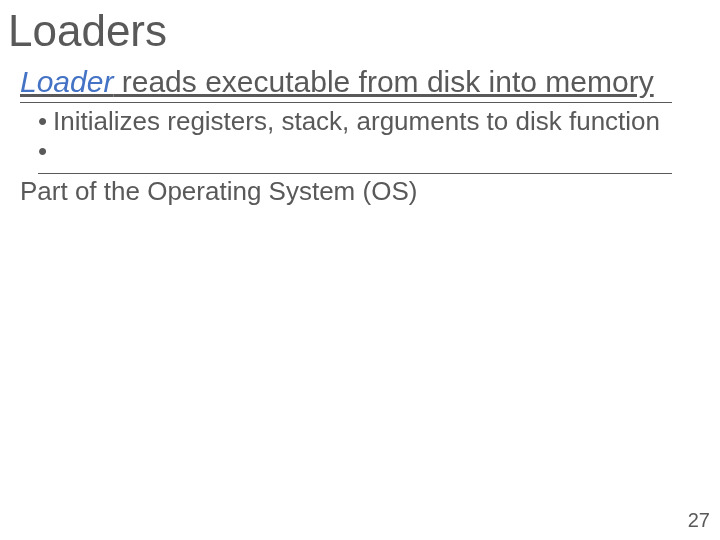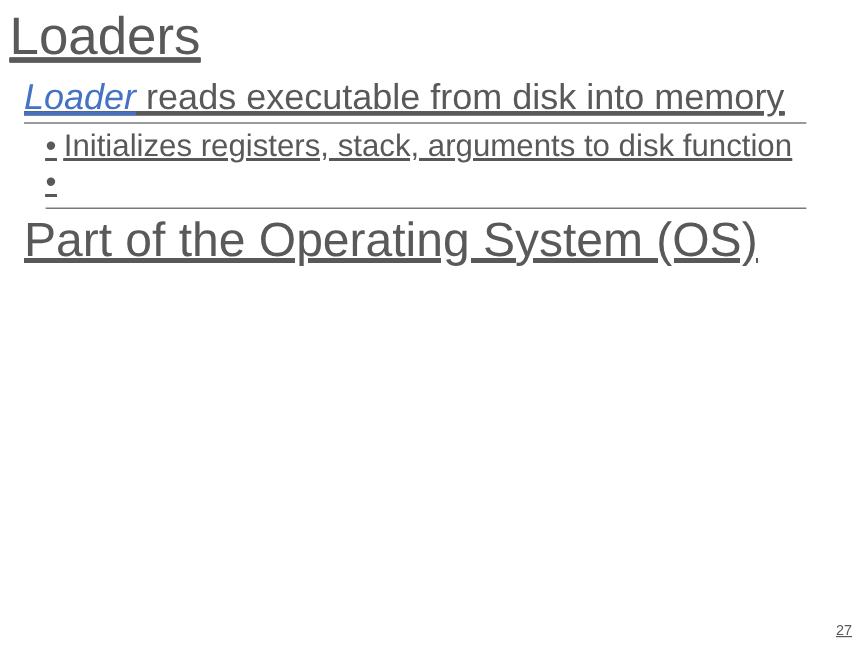--- a/index.html
+++ b/index.html
@@ -1,15 +1,15 @@
 <!DOCTYPE html>
 <html><head>
 <meta charset="utf-8">
 <style>
-  * { margin: 0; padding: 0; box-sizing: border-box; text-decoration: underline; }
+  * { margin: 0; padding: 0; box-sizing: border-box; }
   body {
     width: 720px;
     height: 540px;
     background: #ffffff;
     font-family: Arial, Helvetica, sans-serif;
     color: #595959;
     position: relative;
     overflow: hidden;
   }
   .slide-title {
@@ -45,29 +45,29 @@
     border-top: 1px solid #595959;
     margin: 0;
     width: 652px;
   }
   .sub-rule {
     border-top: 1px solid #595959;
     margin: 0 0 0 18px;
     width: 634px;
   }
   .second-line {
-    font-size: 40px;
+    font-size: 26px;
     line-height: 1.2;
     padding-top: 2px;
   }
   .page-number {
     position: absolute;
     bottom: 8px;
     right: 10px;
-    font-size: 12px;
+    font-size: 20px;
     color: #595959;
   }
 </style>
 </head>
 <body>
 
 <div class="slide-title">Loaders</div>
 
 <div class="content">
   <div class="main-line">

